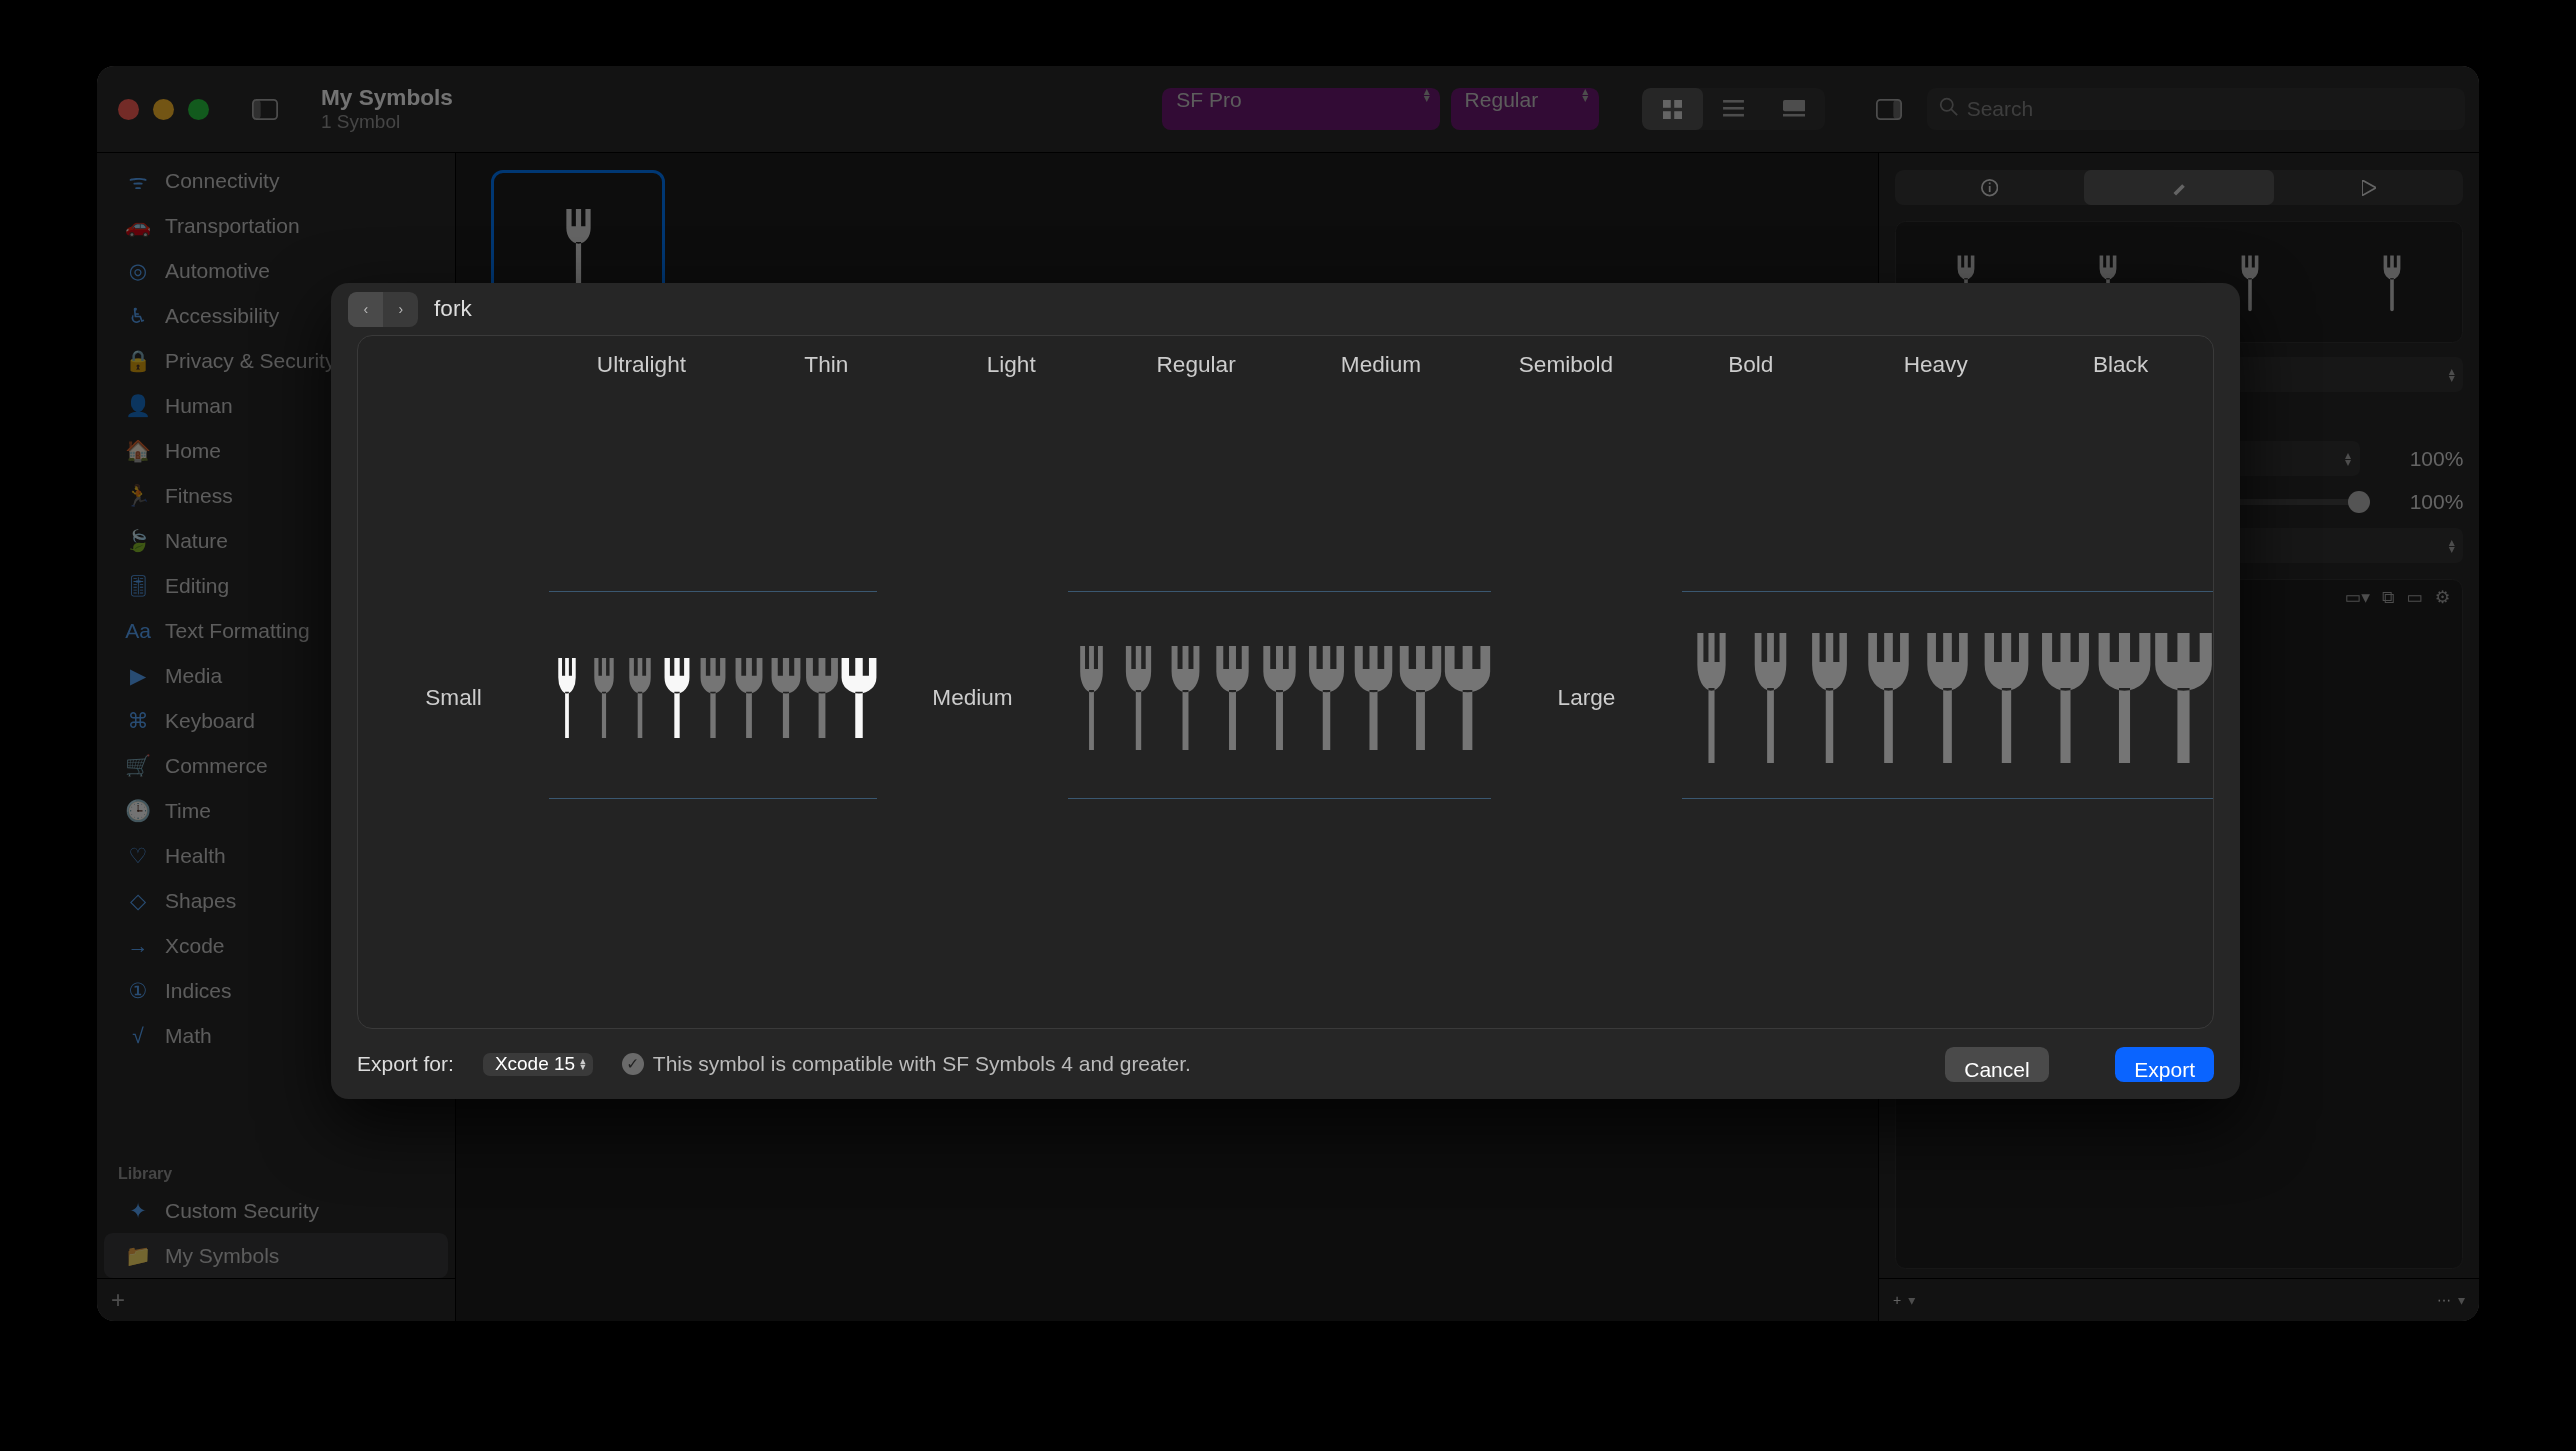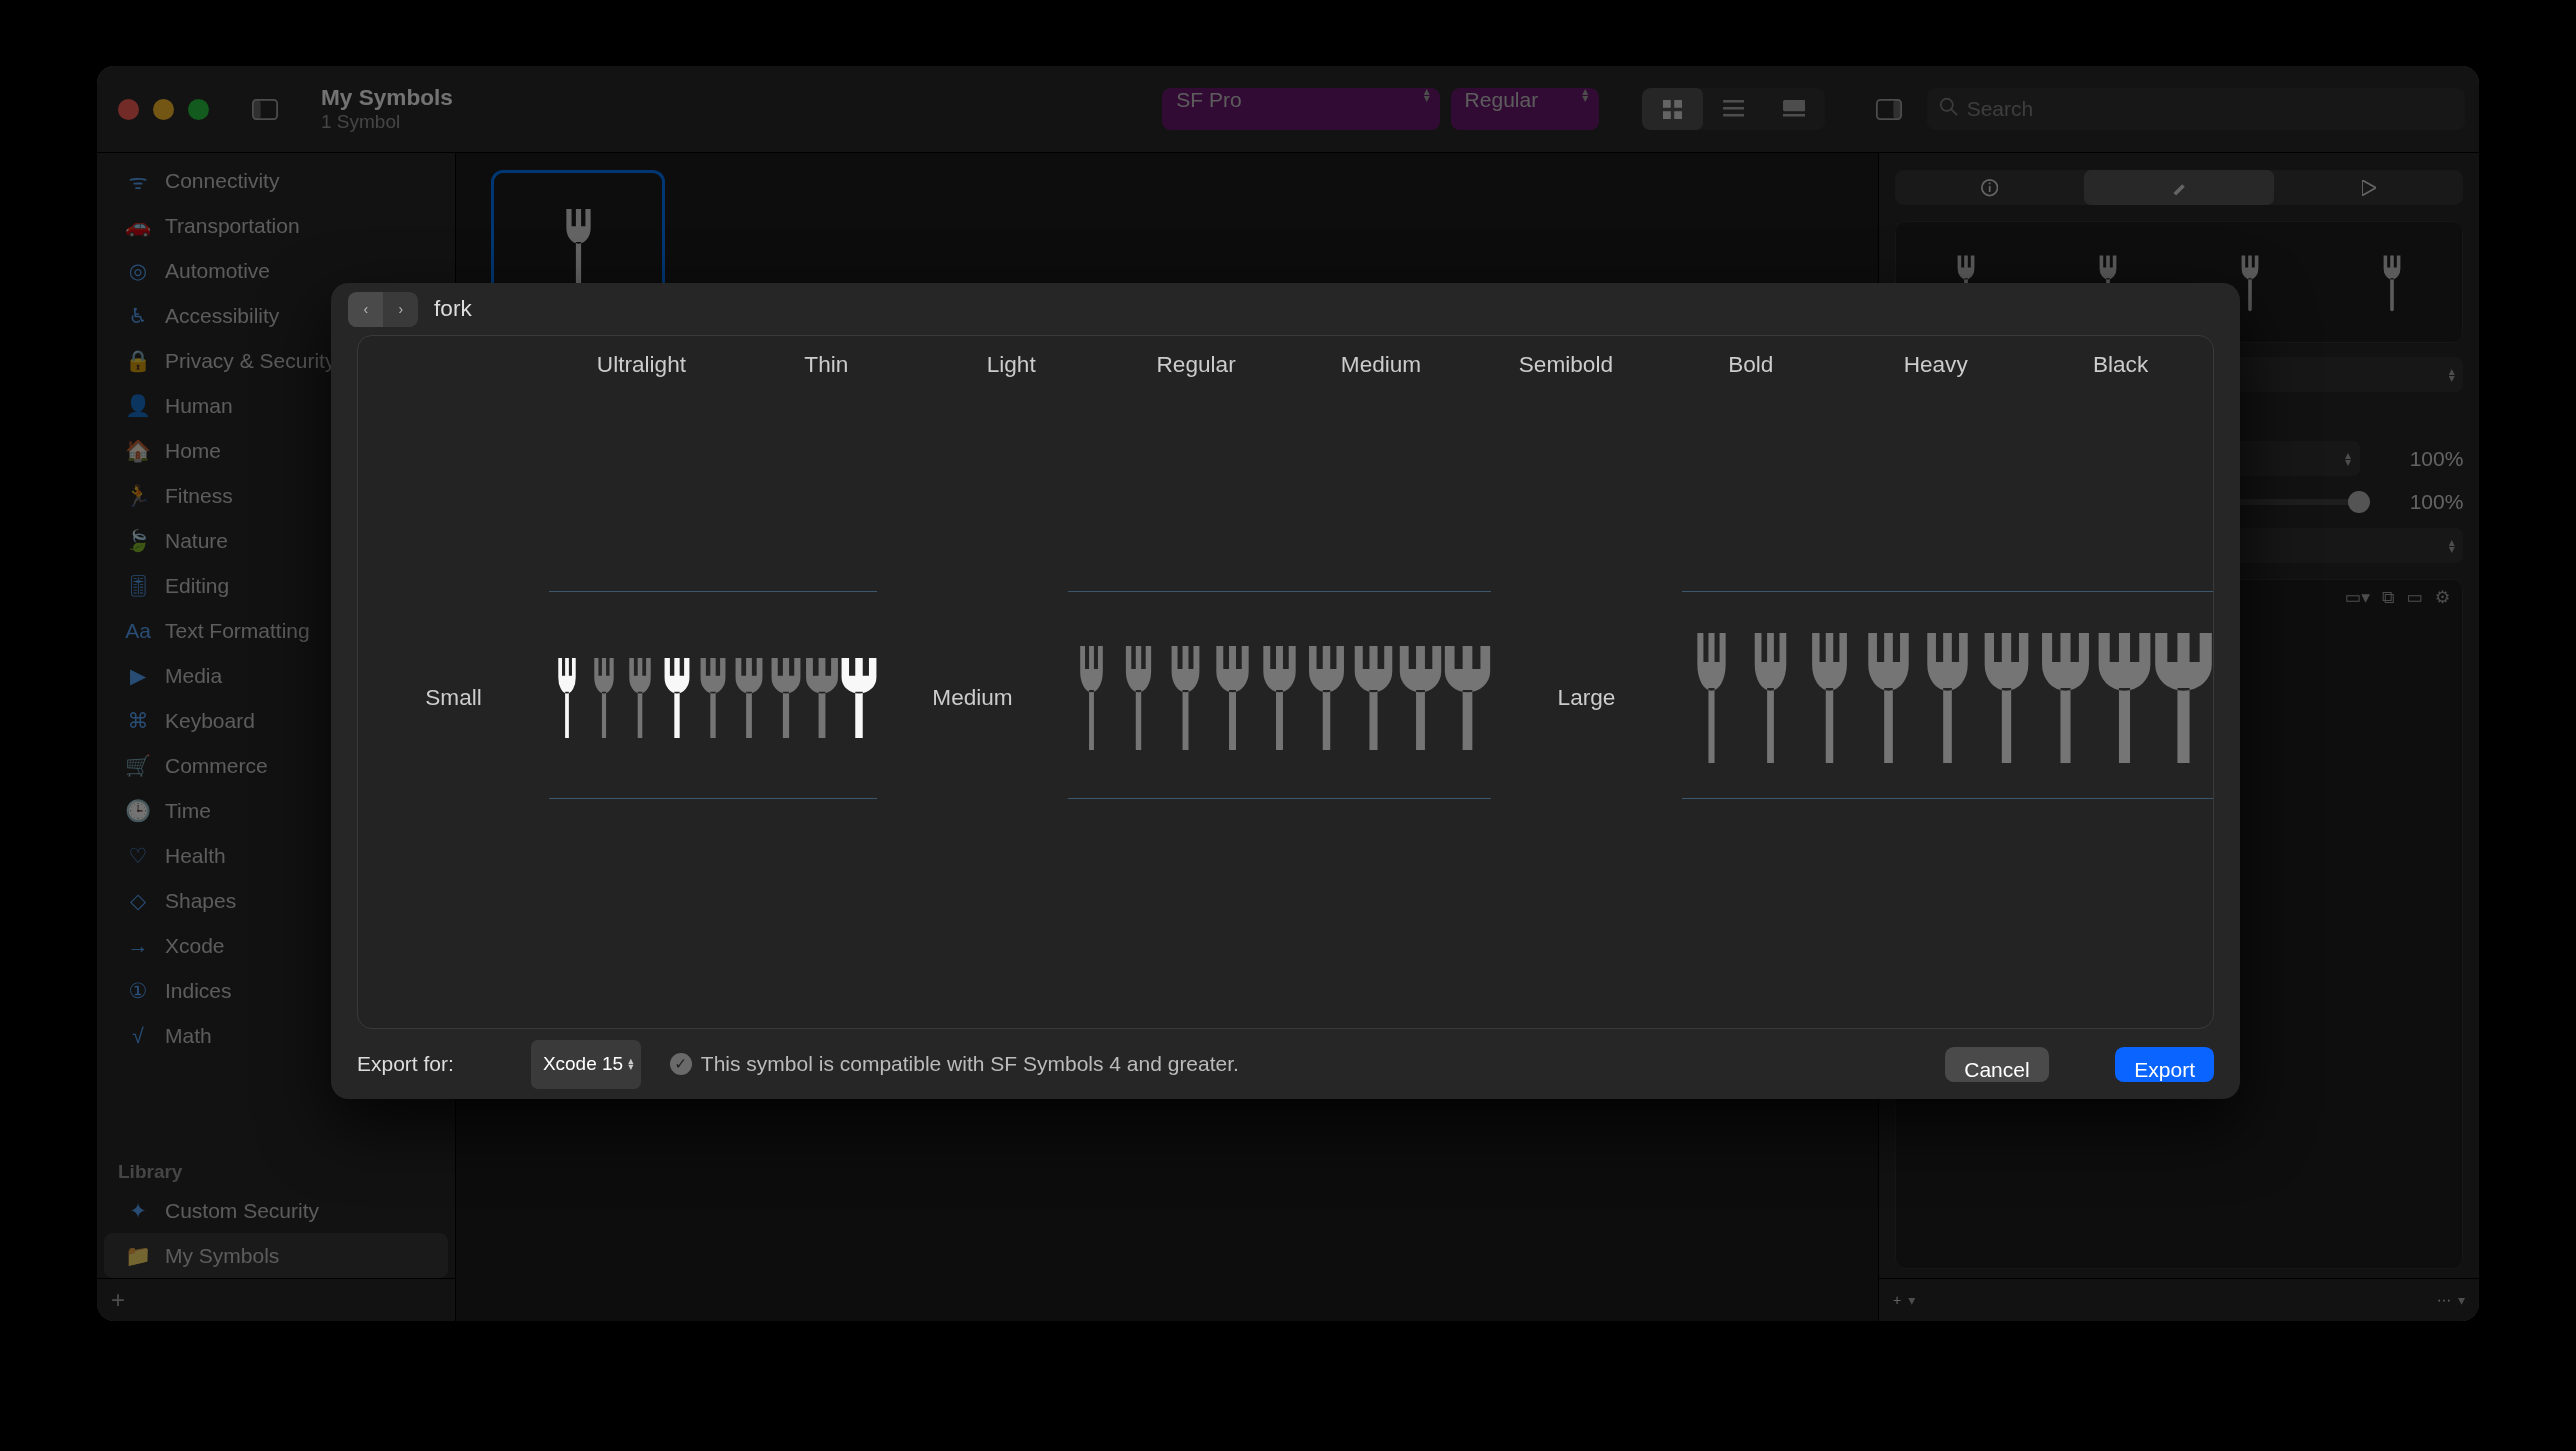--- a/index.html
+++ b/index.html
@@ -62,21 +62,21 @@
   .sidebar {
     width:359px; background:#282828; border-right:0.9px solid #000;
     display:flex; flex-direction:column; padding-top:5.2px;
   }
   .sidebar-list { flex:1; overflow:hidden; }
   .sb-item {
     display:flex; align-items:center; gap:14px; height:45px; padding:0 21px; color:#ccc; font-size:21px;
     border-radius:8.7px; margin:0 7px;
   }
   .sb-item .ic { width:26px; color:#5aa9ff; text-align:center; }
-  .sb-section { padding:15.6px 21px 5.2px; color:#9a9a9a; font-size:19px; font-weight:600; }
+  .sb-section { padding:15.6px 21px 5.2px; color:#9a9a9a; font-size:16px; font-weight:600; }
   .sb-item.sel { background:#3a3a3c; }
   .sidebar-footer { height:43px; display:flex; align-items:center; padding:0 14px; color:#aaa; font-size:24px; border-top:0.9px solid #000;}
 
   .canvas { flex:1; background:#1e1e1e; position:relative; }
   .symbol-card {
     position:absolute; left:35px; top:17.4px; width:174px; height:156px;
     border:3.5px solid var(--selection); border-radius:12px; display:flex; align-items:center; justify-content:center;
     color:#ccc;
   }
   .symbol-label { position:absolute; left:35px; top:182px; width:174px; text-align:center; color:#fff; font-size:19px;}
@@ -133,22 +133,22 @@
   .cells { flex:1; display:flex; height:100%; position:relative; }
   .cell { flex:1; display:flex; align-items:center; justify-content:center; position:relative;}
   .guide { position:absolute; left:0; right:0; height:0.9px; background:#3a5770; }
   .fork-dim { opacity:0.45; }
   .fork-bright { opacity:1; filter:brightness(1.15);}
   .sheet-footer {
     height:61px; display:flex; align-items:center; padding:0 26px 8.7px; gap:29px;
   }
   .sf-label { color:#ddd; font-size:21px; }
   .sf-select {
-    background:#3a3a3a; border-radius:7px; height:49px; padding:0 7px 0 12px; color:#fff; font-size:19px;
-    display:flex; align-items:center; gap:5.2px;margin-left:48px;
+    background:#3a3a3a; border-radius:7px; height:23px; padding:0 7px 0 12px; color:#fff; font-size:19px;
+    display:flex; align-items:center; gap:5.2px;
   }
   .sf-select .chev { display:flex; flex-direction:column; line-height:6px; font-size:10.4px; color:#ccc;}
   .sf-note { color:#bbb; font-size:21px; display:flex; align-items:center; gap:8.7px;}
   .sf-note .circ { width:22.6px; height:22.6px; border-radius:50%; background:#6a6a6a; color:#222; display:flex; align-items:center; justify-content:center; font-size:15.6px;}
   .btn {
     height:35px; border-radius:8.7px; padding:0 19px; font-size:21px; display:flex; align-items:flex-end; justify-content:center;
   }
   .btn-sec { background:#4a4a4a; color:#fff; }
   .btn-pri { background:#0a64ff; color:#fff; }
 

